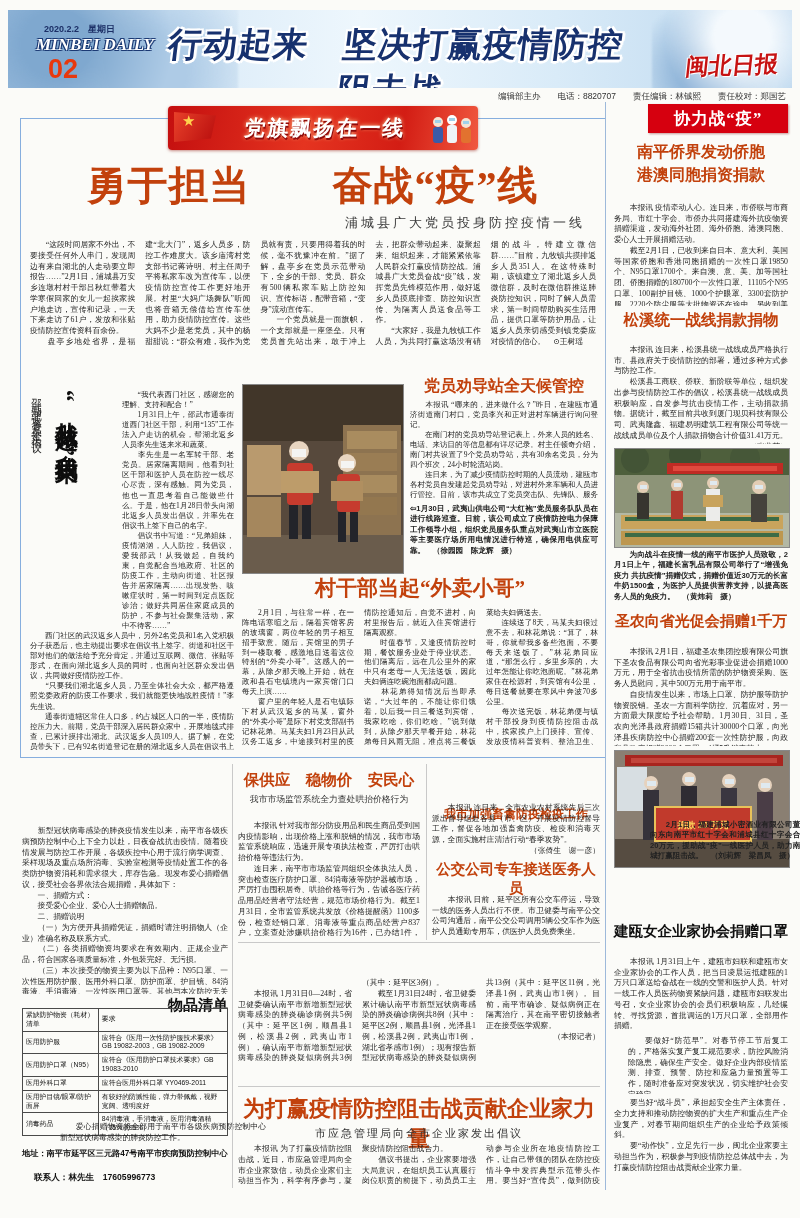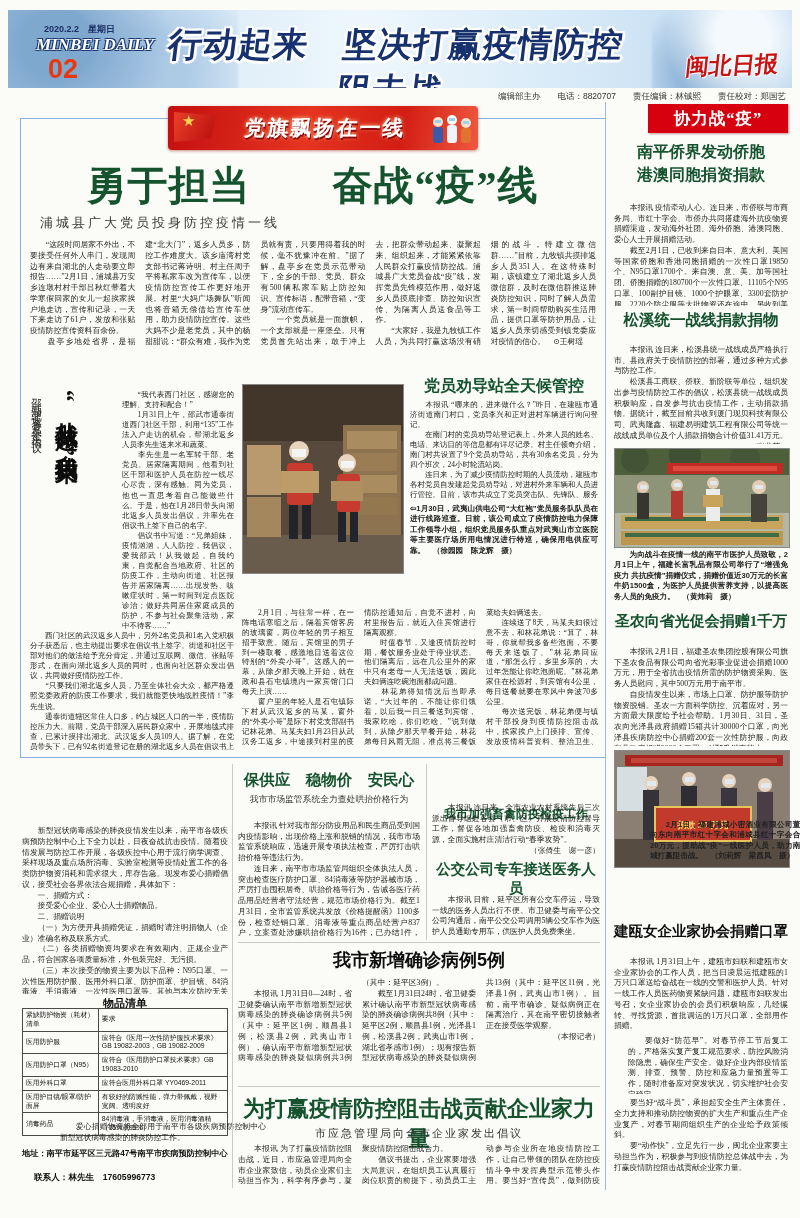--- a/index.html
+++ b/index.html
@@ -2,21 +2,21 @@
 <html><head>
 <meta charset="utf-8">
 <style>
   html,body{margin:0;padding:0;background:#e8e8e4;}
   #page{position:relative;width:800px;height:1218px;background:#fbfbf8;margin:0 auto;overflow:hidden;
         font-family:"Liberation Serif","DejaVu Serif",serif;}
   .abs{position:absolute;}
   .bt{font-family:"Liberation Serif","DejaVu Serif",serif;font-size:7.8px;line-height:1.38;
       text-align:justify;color:#1d1d1d;white-space:pre-line;overflow:hidden;}
   .bt .byline{display:block;text-align:right;}
-  .hl{font-family:"Liberation Serif","DejaVu Serif",serif;font-weight:900;color:#14532d;text-align:center;}
+  .hl{font-family:"Liberation Serif","DejaVu Serif",serif;font-weight:900;color:#c2410c;text-align:center;}
   .hls{font-family:"Liberation Sans","DejaVu Sans",sans-serif;font-weight:900;color:#0e0e0e;text-align:center;}
   .caption{font-weight:bold;font-size:7.6px;color:#222;}
   .col5{column-count:5;column-gap:10px;}
   .col3{column-count:3;column-gap:10px;}
   .rule{background:#c9c9c9;}
   .blue-rule{background:#9db9da;}
   
   #masthead{left:8px;top:10px;width:784px;height:78px;overflow:hidden;
     background:linear-gradient(90deg,#a8c6e4 0%,#d7e9f7 18%,#eef7fd 45%,#d9ebf8 70%,#bcd7ee 100%);}
   .mh-blob{position:absolute;border-radius:50%;filter:blur(1px);}
@@ -78,21 +78,21 @@
         <rect x="19" y="15" width="10" height="18" rx="3" fill="#eef4f8"></rect>
       <circle cx="38" cy="13" r="5" fill="#f5e3d2"></circle>
         <rect x="33" y="18" width="10" height="15" rx="3" fill="#e2722f"></rect>
       <rect x="7" y="10" width="6" height="3" fill="#9fd1ea"></rect>
         <rect x="21" y="8" width="6" height="3" fill="#9fd1ea"></rect>
         <rect x="35" y="11" width="6" height="3" fill="#9fd1ea"></rect>
     </svg>
   </div>
 
   <div class="abs hl" style="left:40px;top:158px;width:545px;font-size:40px;letter-spacing:1px;">勇于担当　　奋战“疫”线</div>
-  <div class="abs" style="left:40px;top:214px;width:545px;text-align:left;font-size:13px;color:#3a3a3a;letter-spacing:3px;
+  <div class="abs" style="left:40px;top:214px;width:545px;text-align:right;font-size:13px;color:#3a3a3a;letter-spacing:3px;
        font-family:'Liberation Sans',sans-serif;">浦城县广大党员投身防控疫情一线</div>
 
   <div class="abs bt col5" style="left:30px;top:240px;width:566px;height:130px;">　　“这段时间居家不外出，不要接受任何外人串门，发现周边有来自湖北的人走动要立即报告……”2月1日，浦城县万安乡连墩村村干部吕秋红带着大学寒假回家的女儿一起挨家挨户地走访，宣传和记录，一天下来走访了61户，发放和张贴疫情防控宣传资料百余份。
 　　盘亭乡地处省界，是福建“北大门”，返乡人员多，防控工作难度大。该乡庙湾村党支部书记蒋诗明、村主任周子平将私家车改为宣传车，以便疫情防控宣传工作更好地开展。村里“大妈广场舞队”听闻也将音箱无偿借给宣传车使用，助力疫情防控宣传。这些大妈不少是老党员，其中的杨甜甜说：“群众有难，我作为党员就有责，只要用得着我的时候，毫不犹豫冲在前。”据了解，盘亭乡在党员示范带动下，全乡的干部、党员、群众有500辆私家车贴上防控知识、宣传标语，配带音箱，“变身”流动宣传车。
 　　一个党员就是一面旗帜，一个支部就是一座堡垒。只有党员首先站出来，敢于冲上去，把群众带动起来、凝聚起来、组织起来，才能紧紧依靠人民群众打赢疫情防控战。浦城县广大党员奋战“疫”线，发挥党员先锋模范作用，做好返乡人员摸底排查、防控知识宣传、为隔离人员送食品等工作。
 　　“大家好，我是九牧镇工作人员，为共同打赢这场没有硝烟的战斗，特建立微信群……”目前，九牧镇共摸排返乡人员351人。在这特殊时期，该镇建立了湖北返乡人员微信群，及时在微信群推送肺炎防控知识，同时了解人员需求，第一时间帮助购买生活用品，提供口罩等防护用品，让返乡人员亲切感受到镇党委应对疫情的信心。　⊙王树瑶</div>
 
   <div class="abs bt" style="left:30px;top:380px;width:204px;height:370px;font-size:7.5px;line-height:1.34;">
     <div style="float:left;width:86px;height:238px;display:flex;flex-direction:row;gap:6px;padding-right:6px;">
       <div class="vt-kicker">邵武湖北返乡党员带头倡议</div>
@@ -132,35 +132,36 @@
       <rect x="88" y="96" width="32" height="20" fill="#b08f60"></rect>
     </svg>
   </div>
 
   <div class="abs hl" style="left:410px;top:376px;width:188px;font-size:16px;">党员劝导站全天候管控</div>
   <div class="abs bt" style="left:410px;top:400px;width:188px;height:100px;font-size:7.5px;line-height:1.34;">　　本报讯 “哪来的，进来做什么？”昨日，在建瓯市通济街道南门村口，党员李兴和正对进村车辆进行询问登记。
 　　在南门村的党员劝导站登记表上，外来人员的姓名、电话、来访目的等信息都有详尽记录。村主任顿奇介绍，南门村共设置了9个党员劝导站，共有30余名党员，分为四个班次，24小时轮流站岗。
 　　连日来，为了减少疫情防控时期的人员流动，建瓯市各村党员自发建起党员劝导站，对进村外来车辆和人员进行管控。目前，该市共成立了党员突击队、先锋队、服务队、劝导站等317个，共有9532名党员参与。（叶秋艳）</div>
   <div class="abs bt caption" style="left:410px;top:504px;width:188px;height:66px;font-family:'Liberation Sans',sans-serif;">⇦1月30日，武夷山供电公司“大红袍”党员服务队队员在进行线路巡查。日前，该公司成立了疫情防控电力保障工作领导小组，组织党员服务队重点对武夷山市立医院等主要医疗场所用电情况进行特巡，确保用电供应可靠。　（徐园园　陈龙辉　摄）</div>
 
+  <div class="abs hl" style="left:242px;top:574px;width:356px;font-size:21px;">村干部当起“外卖小哥”</div>
   <div class="abs bt col3" style="left:242px;top:608px;width:356px;height:144px;font-size:7.5px;line-height:1.32;">　　2月1日，与往常一样，在一阵电话寒暄之后，隔着宾馆客房的玻璃窗，两位年轻的男子相互招手致意。随后，宾馆里的男子到一楼取餐，感激地目送着这位特别的“外卖小哥”。这感人的一幕，从除夕那天晚上开始，就在政和县石屯镇境内一家宾馆门口每天上演……
 　　窗户里的年轻人是石屯镇际下村从武汉返乡的马某，窗外的“外卖小哥”是际下村党支部副书记林花弟。马某夫妇1月23日从武汉务工返乡，中途接到村里的疫情防控通知后，自觉不进村，向村里报告后，就近入住宾馆进行隔离观察。
 　　时值春节，又逢疫情防控时期，餐饮服务业处于停业状态。他们隔离后，远在几公里外的家中只有老母一人无法送饭，因此夫妇俩连吃碗泡面都成问题。
 　　林花弟得知情况后当即承诺，“大过年的，不能让你们饿着，以后我一日三餐送到宾馆，我家吃啥，你们吃啥。”说到做到，从除夕那天早餐开始，林花弟每日风雨无阻，准点将三餐饭菜给夫妇俩送去。
 　　连续送了8天，马某夫妇很过意不去，和林花弟说：“算了，林哥，你就帮我多备些泡面，不要每天来送饭了。”林花弟回应道，“那怎么行，乡里乡亲的，大过年怎能让你吃泡面呢。”林花弟家住在松源村，到宾馆有4公里，每日送餐就要在寒风中奔波70多公里。
 　　每次送完饭，林花弟便与镇村干部投身到疫情防控阻击战中，挨家挨户上门摸排、宣传、发放疫情科普资料、整治卫生、巡逻……这个春节，林花弟用实际行动践行党员的先锋模范作用，是抗击疫情中默默无闻的“逆行者”。　⊙徐利　宋李珍</div>
 
   <div class="abs bt" style="left:22px;top:826px;width:206px;height:168px;">　　新型冠状病毒感染的肺炎疫情发生以来，南平市各级疾病预防控制中心上下全力以赴，日夜奋战抗击疫情。随着疫情发展与防控工作开展，各级疾控中心用于流行病学调查、采样现场及重点场所消毒、实验室检测等疫情处置工作的各类防护物资消耗和需求很大，库存告急。现发布爱心捐赠倡议，接受社会各界依法合规捐赠，具体如下：
 　　一、捐赠方式：
 　　接受爱心企业、爱心人士捐赠物品。
 　　二、捐赠说明
 　　（一）为方便开具捐赠凭证，捐赠时请注明捐物人（企业）准确名称及联系方式。
 　　（二）各类捐赠物资均要求在有效期内、正规企业产品，符合国家各项质量标准，外包装完好、无污损。
 　　（三）本次接受的物资主要为以下品种：N95口罩、一次性医用防护服、医用外科口罩、防护面罩、护目镜、84消毒液、手消毒液、一次性医用口罩等。其他与本次防控无关的物资暂不接受。</div>
-  <div class="abs" style="left:22px;top:996px;width:206px;text-align:center;font-weight:900;font-size:11px;
+  <div class="abs" style="left:22px;top:996px;width:206px;text-align:right;font-weight:900;font-size:15px;
        font-family:'Liberation Sans',sans-serif;color:#111;">物品清单</div>
   <div class="abs" style="left:22px;top:1008px;width:206px;">
     <table class="goods">
       <tbody>
           <tr>
         <td>紧缺防护物资（耗材）清单</td>
         <td>要求</td>
       </tr>
       <tr>
         <td>医用防护服</td>
@@ -211,21 +212,20 @@
     <span>　　本报讯 连日来，全市农业农村系统先后三次派出督导组赴各县（市、区）开展疫情防控督导工作，督促各地加强畜禽防疫、检疫和消毒灭源，全面实施村庄清洁行动“春季攻势”。</span>
     <span class="byline">（张倚生　谢一彦）</span>
   </div>
 
   <div class="abs hl" style="left:432px;top:860px;width:168px;font-size:14.5px;">公交公司专车接送医务人员</div>
   <div class="abs bt" style="left:432px;top:884px;width:168px;height:54px;">
     <span>　　本报讯 日前，延平区所有公交车停运，导致一线的医务人员出行不便。市卫健委与南平公交公司沟通后，南平公交公司调用5辆公交车作为医护人员通勤专用车，供医护人员免费乘坐。</span>
     <span class="byline">（严岚）</span>
   </div>
 
-  <div class="abs hls" style="left:238px;top:948px;width:362px;font-size:18px;">我市新增确诊病例5例</div>
   <div class="abs bt col3" style="left:238px;top:978px;width:362px;height:104px;">
     <span>　　本报讯 1月31日0—24时，省卫健委确认南平市新增新型冠状病毒感染的肺炎确诊病例共5例（其中：延平区1例，顺昌县1例，松溪县2例，武夷山市1例），确认南平市新增新型冠状病毒感染的肺炎疑似病例共3例（其中：延平区3例）。
 　　截至1月31日24时，省卫健委累计确认南平市新型冠状病毒感染的肺炎确诊病例共8例（其中：延平区2例，顺昌县1例，光泽县1例，松溪县2例，武夷山市1例，湖北省孝感市1例）；现有报告新型冠状病毒感染的肺炎疑似病例共13例（其中：延平区11例，光泽县1例，武夷山市1例）。目前，南平市确诊、疑似病例正在隔离治疗，其在南平密切接触者正在接受医学观察。</span>
     <span class="byline">（本报记者）</span>
   </div>
 
   <div class="abs hl" style="left:238px;top:1094px;width:362px;font-size:22px;">为打赢疫情防控阻击战贡献企业家力量</div>
   <div class="abs" style="left:238px;top:1126px;width:362px;text-align:center;font-size:11px;letter-spacing:2px;color:#333;
        font-family:'Liberation Sans',sans-serif;">市应急管理局向全市企业家发出倡议</div>
   <div class="abs bt col3" style="left:238px;top:1144px;width:362px;height:48px;">　　本报讯 为了打赢疫情防控阻击战，近日，市应急管理局向全市企业家致信，动员企业家们主动担当作为，科学有序参与，凝聚疫情防控阻击战合力。

